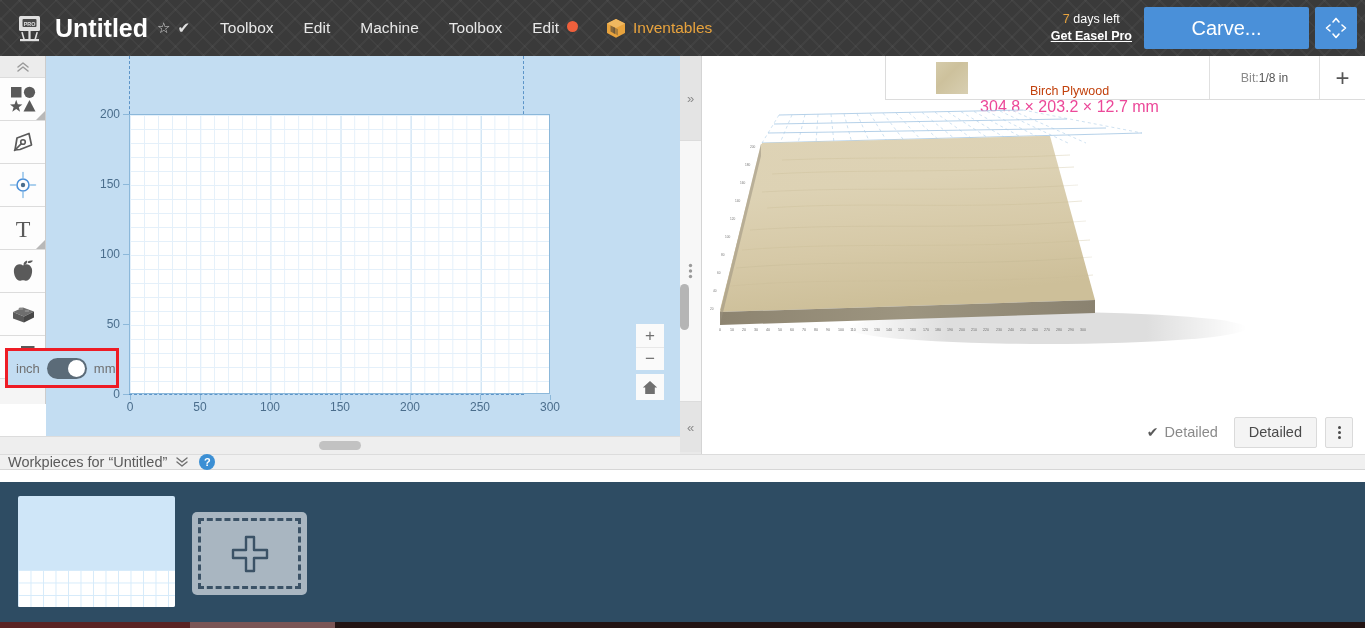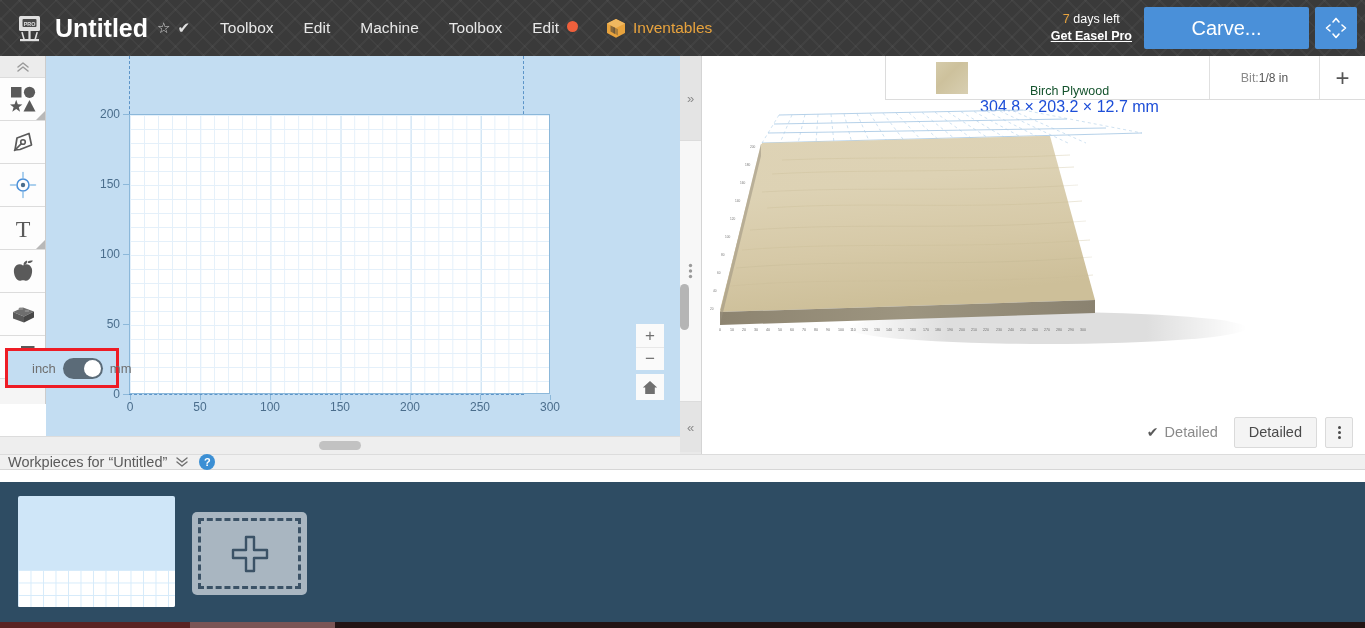--- a/index.html
+++ b/index.html
@@ -126,21 +126,21 @@
     width: 28px; height: 26px; background: #fafafa; margin-top: 4px;
     display: flex; align-items: center; justify-content: center; cursor: pointer;
   }
 
   #unit-toggle-wrap {
     position: absolute; left: 5px; top: 348px; width: 114px; height: 40px;
     border: 3px solid #ee1c25; z-index: 60;
     display: flex; align-items: center;
     background: #c3ddf2;
   }
-  #unit-toggle-inner { display: flex; align-items: center; padding-left: 24px; }
+  #unit-toggle-inner { display: flex; align-items: center; padding-left: 8px; }
   .unit-lab { font-size: 13px; color: #6f6f6f; }
   #unit-switch {
     width: 40px; height: 21px; border-radius: 11px; background: #5b6b78;
     margin: 0 7px; position: relative; cursor: pointer;
   }
   #unit-knob {
     position: absolute; right: 2px; top: 2px; width: 17px; height: 17px;
     border-radius: 50%; background: #fff;
   }
 
@@ -170,22 +170,22 @@
     position: absolute; left: 183px; top: 0px; right: 0; height: 44px;
     border: 1px solid #dcdcdc; border-top: none; border-right: none;
     display: flex; align-items: stretch; background: #fff;
   }
   .mat-cell { display: flex; align-items: center; justify-content: center; padding: 0 14px; }
   .mat-cell + .mat-cell { border-left: 1px solid #e0e0e0; }
   #mat-swatch {
     width: 32px; height: 32px; margin-right: 12px; flex: none;
     background: linear-gradient(135deg,#d5cbaa,#cdc19c 40%,#d8cfb2);
   }
-  .mat-name { color: #14532d; font-size: 12.5px; text-align: center; margin-top: 44px; }
-  .mat-dims { color: #1d4ed8; font-size: 16px; text-align: center; }
+  .mat-name { color: #c2410c; font-size: 12.5px; text-align: center; margin-top: 44px; }
+  .mat-dims { color: #ec4899; font-size: 16px; text-align: center; }
   .bit-label { color: #8a8a8a; font-size: 12.5px; text-align: center; }
   .bit-val { color: #555; font-size: 12px; text-align: center; }
   #add-bit { color: #555; font-size: 24px; width: 46px; justify-content: center; }
   #cut-settings { color: #555; font-size: 15.5px; }
 
   #stage { position: absolute; left: 0; top: 44px; width: 663px; height: 310px; }
 
   #preview-footer {
     position: absolute; left: 0; right: 0; bottom: 0; height: 44px;
     display: flex; align-items: center; justify-content: flex-end;

